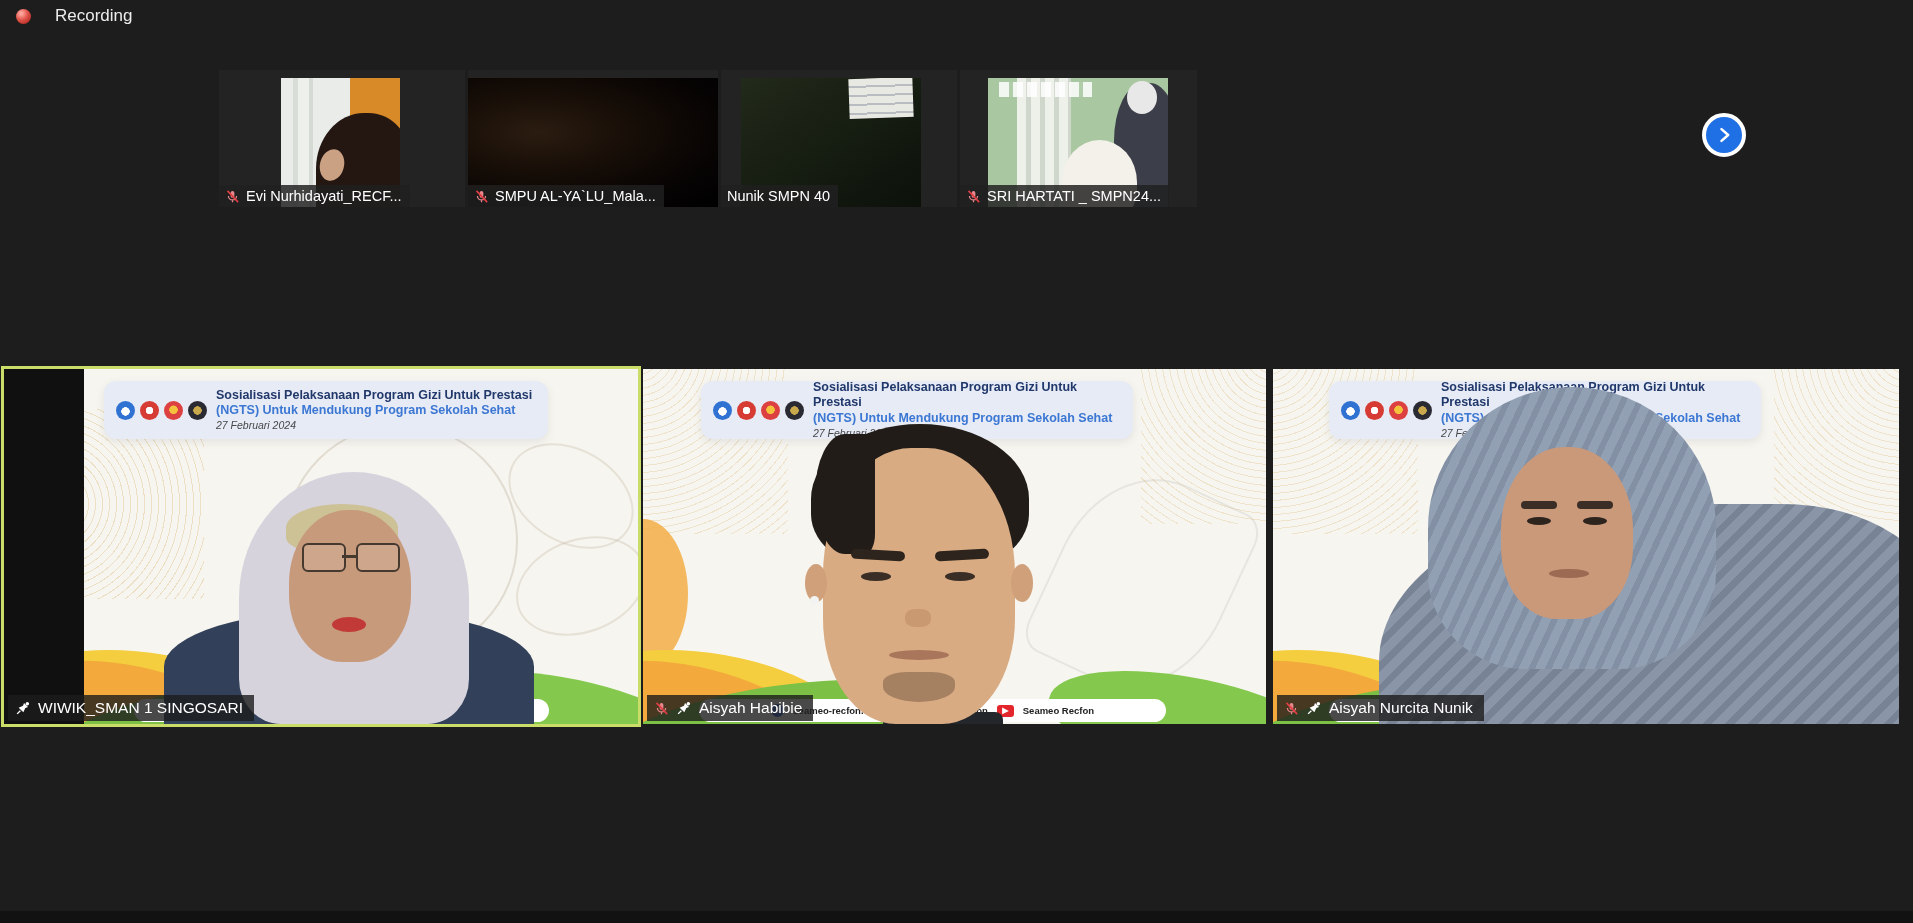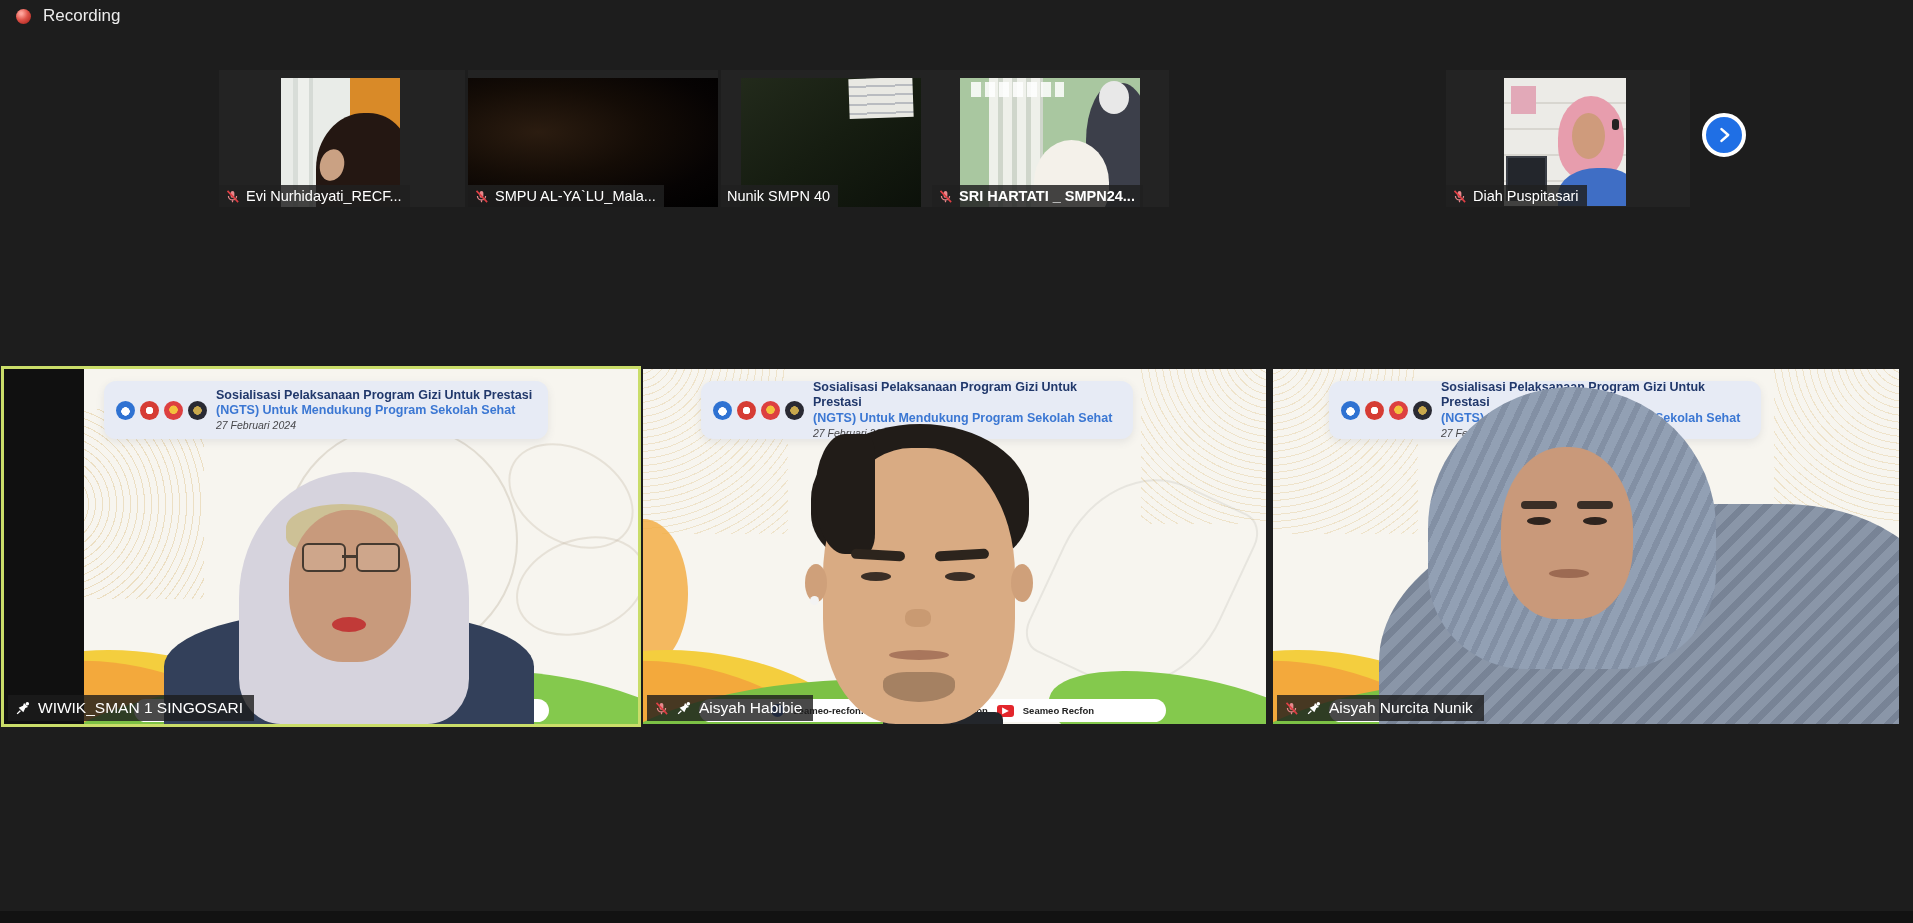--- a/index.html
+++ b/index.html
@@ -1,21 +1,21 @@
 <!DOCTYPE html>
 <html><head>
 <meta charset="utf-8">
 <style>
   html,body{margin:0;padding:0;background:#141414;}
   #stage{position:relative;width:1913px;height:923px;background:#1d1d1d;overflow:hidden;
          font-family:"Liberation Sans",sans-serif;}
   .abs{position:absolute;}
 
   
-  .recording{position:absolute;left:16px;top:6px;display:flex;align-items:center;gap:12px;
+  .recording{position:absolute;left:16px;top:6px;display:flex;align-items:center;gap:24px;
              color:#ececec;font-size:17px;}
   .rec-dot{width:15px;height:15px;border-radius:50%;
            background:radial-gradient(circle at 35% 30%, #ffa49b 8%, #e0544a 45%, #a8221b 92%);}
 
   
   .thumb{position:absolute;top:70px;height:137px;background:#232323;overflow:hidden;}
   .tvideo{position:absolute;overflow:hidden;}
   .badge{position:absolute;left:0;bottom:0;max-width:98%;background:rgba(32,32,32,.84);
          display:flex;align-items:center;gap:6px;padding:3px 8px 3px 6px;color:#fff;
          font-size:14.5px;white-space:nowrap;overflow:hidden;}
@@ -135,60 +135,40 @@
 
   <div class="thumb" style="left:721px;width:236px;">
     <div class="tvideo" style="left:20px;top:8px;width:180px;height:129px;background:linear-gradient(145deg,#222a1b 0%,#161d11 50%,#0c110a 100%);">
       <div class="abs" style="top:0;right:8px;width:64px;height:40px;background:repeating-linear-gradient(180deg,#e9e9e3 0 7px,#b9bcc0 7px 9px);transform:rotate(-2deg);"></div>
     </div>
     <div class="badge">
       <span>Nunik SMPN 40</span>
     </div>
   </div>
 
-  <div class="thumb" style="left:932px;width:237px;font-weight:bold;">
+  <div class="thumb" style="left:960px;width:237px;">
     <div class="tvideo" style="left:28px;top:8px;width:180px;height:129px;background:#a9c7a0;">
       <div class="abs" style="left:16%;top:0;width:30%;height:100%;background:repeating-linear-gradient(90deg,#eef0ea 0 9px,#cfd6cb 9px 14px);"></div>
       <div class="abs" style="left:6%;top:3%;width:52%;height:12%;background:repeating-linear-gradient(90deg,rgba(255,255,255,.85) 0 10px,rgba(255,255,255,.1) 10px 14px);"></div>
       <div class="abs" style="right:-6%;top:4%;width:36%;height:100%;background:#3c3f4a;border-radius:45% 45% 0 0;"></div>
       <div class="abs" style="right:6%;top:2%;width:17%;height:26%;background:#e8e8e8;border-radius:50%;"></div>
       <div class="abs" style="left:41%;bottom:-14%;width:42%;height:66%;background:#f4f1ea;border-radius:50% 50% 42% 42%;"></div>
     </div>
     <div class="badge">
       <svg width="15" height="15" viewBox="0 0 24 24">
           <path d="M12 3a3 3 0 0 1 3 3v5a3 3 0 0 1-6 0V6a3 3 0 0 1 3-3z" fill="#e8888c"></path>
           <path d="M5.5 11a6.5 6.5 0 0 0 13 0" stroke="#e8888c" stroke-width="2" fill="none"></path>
           <path d="M12 18v3.2" stroke="#e8888c" stroke-width="2"></path>
           <path d="M4 3l17 18" stroke="#e03e44" stroke-width="2.6"></path>
         </svg>
       <span>SRI HARTATI _ SMPN24...</span>
     </div>
   </div>
 
 
-  <div class="thumb" style="left:1446px;width:244px;">
-    <div class="tvideo" style="left:58px;top:8px;width:122px;height:128px;background:linear-gradient(#ecebe7 0 100%);">
-      <div class="abs" style="left:0;top:0;right:0;bottom:0;background:repeating-linear-gradient(180deg,transparent 0 24px,#d8d6d0 24px 26px);"></div>
-      <div class="abs" style="left:6%;top:6%;width:20%;height:22%;background:#e2a9b8;"></div>
-      <div class="abs" style="left:2%;bottom:4%;width:30%;height:32%;background:#23262c;border:2px solid #3a3e46;"></div>
-      <div class="abs" style="right:2%;top:14%;width:54%;height:66%;background:#e79dad;border-radius:50% 50% 40% 40%;"></div>
-      <div class="abs" style="right:17%;top:27%;width:27%;height:36%;background:#cf9b7c;border-radius:50%;"></div>
-      <div class="abs" style="right:6%;top:32%;width:7px;height:11px;background:#222;border-radius:3px;"></div>
-      <div class="abs" style="right:-8%;bottom:-12%;width:64%;height:42%;background:#3f6ec5;border-radius:50% 40% 0 0;"></div>
-    </div>
-    <div class="badge">
-      <svg width="15" height="15" viewBox="0 0 24 24">
-          <path d="M12 3a3 3 0 0 1 3 3v5a3 3 0 0 1-6 0V6a3 3 0 0 1 3-3z" fill="#e8888c"></path>
-          <path d="M5.5 11a6.5 6.5 0 0 0 13 0" stroke="#e8888c" stroke-width="2" fill="none"></path>
-          <path d="M12 18v3.2" stroke="#e8888c" stroke-width="2"></path>
-          <path d="M4 3l17 18" stroke="#e03e44" stroke-width="2.6"></path>
-        </svg>
-      <span>Diah Puspitasari</span>
-    </div>
-  </div>
 
   <button class="next-btn">
     <svg width="20" height="20" viewBox="0 0 24 24">
         <path d="M9 5l8 7-8 7" fill="none" stroke="#fff" stroke-width="3" stroke-linecap="round" stroke-linejoin="round"></path>
       </svg>
   </button>
 
   <div class="tile t1 active" style="left:4px;width:634px;">
     <div class="vbg">
       <div class="arcs arc-ml"></div>

